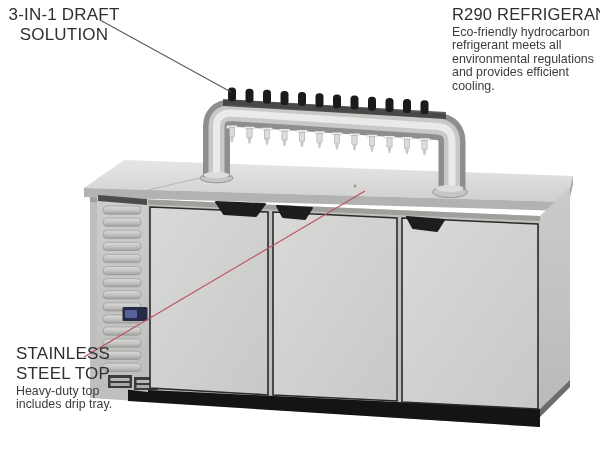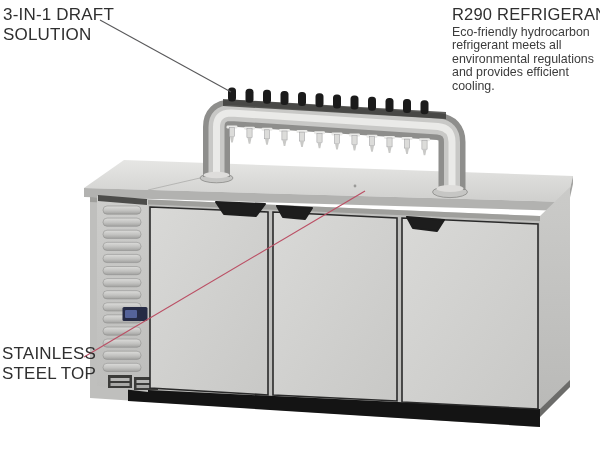--- a/index.html
+++ b/index.html
@@ -8,24 +8,24 @@
     overflow:hidden;font-family:"Liberation Sans",sans-serif;
   }
   .stage svg{position:absolute;left:0;top:0;}
   .callout{position:absolute;color:#3c3c3c;}
   .callout h2{
     margin:0 0 2px 0;font-size:17px;line-height:20px;font-weight:400;
     letter-spacing:.2px;color:#2f2f2f;
   }
   .callout p{margin:0;font-size:12.4px;line-height:13.4px;color:#3c3c3c;}
   #callout-draft{left:3px;top:5px;width:134px;}
-  #callout-draft h2{width:122px;}
+  #callout-draft h2{width:122px;text-align:center;}
   #callout-refrigerant{left:452px;top:5px;width:150px;}
   #callout-refrigerant h2{white-space:nowrap;font-size:16.5px;line-height:19px;}
-  #callout-top{left:2px;top:344px;width:126px;}
+  #callout-top{left:16px;top:344px;width:126px;}
   #callout-top h2{width:116px;line-height:19.5px;}
 </style>
 </head>
 <body>
 
 <div class="stage">
 
   <svg width="600" height="450" viewBox="0 0 600 450">
     <defs>
       <linearGradient id="slabGrad" x1="0" y1="0" x2="0" y2="1">
@@ -202,15 +202,16 @@
     <h2>3-IN-1 DRAFT SOLUTION</h2>
   </div>
 
   <div class="callout" id="callout-refrigerant">
     <h2>R290 REFRIGERANT</h2>
     <p>Eco-friendly hydrocarbon refrigerant meets all environmental regulations and provides efficient cooling.</p>
   </div>
 
   <div class="callout" id="callout-top">
     <h2>STAINLESS STEEL TOP</h2>
+    <p>Heavy-duty top includes drip tray.</p>
   </div>
 
 </div>
 
 </body></html>

